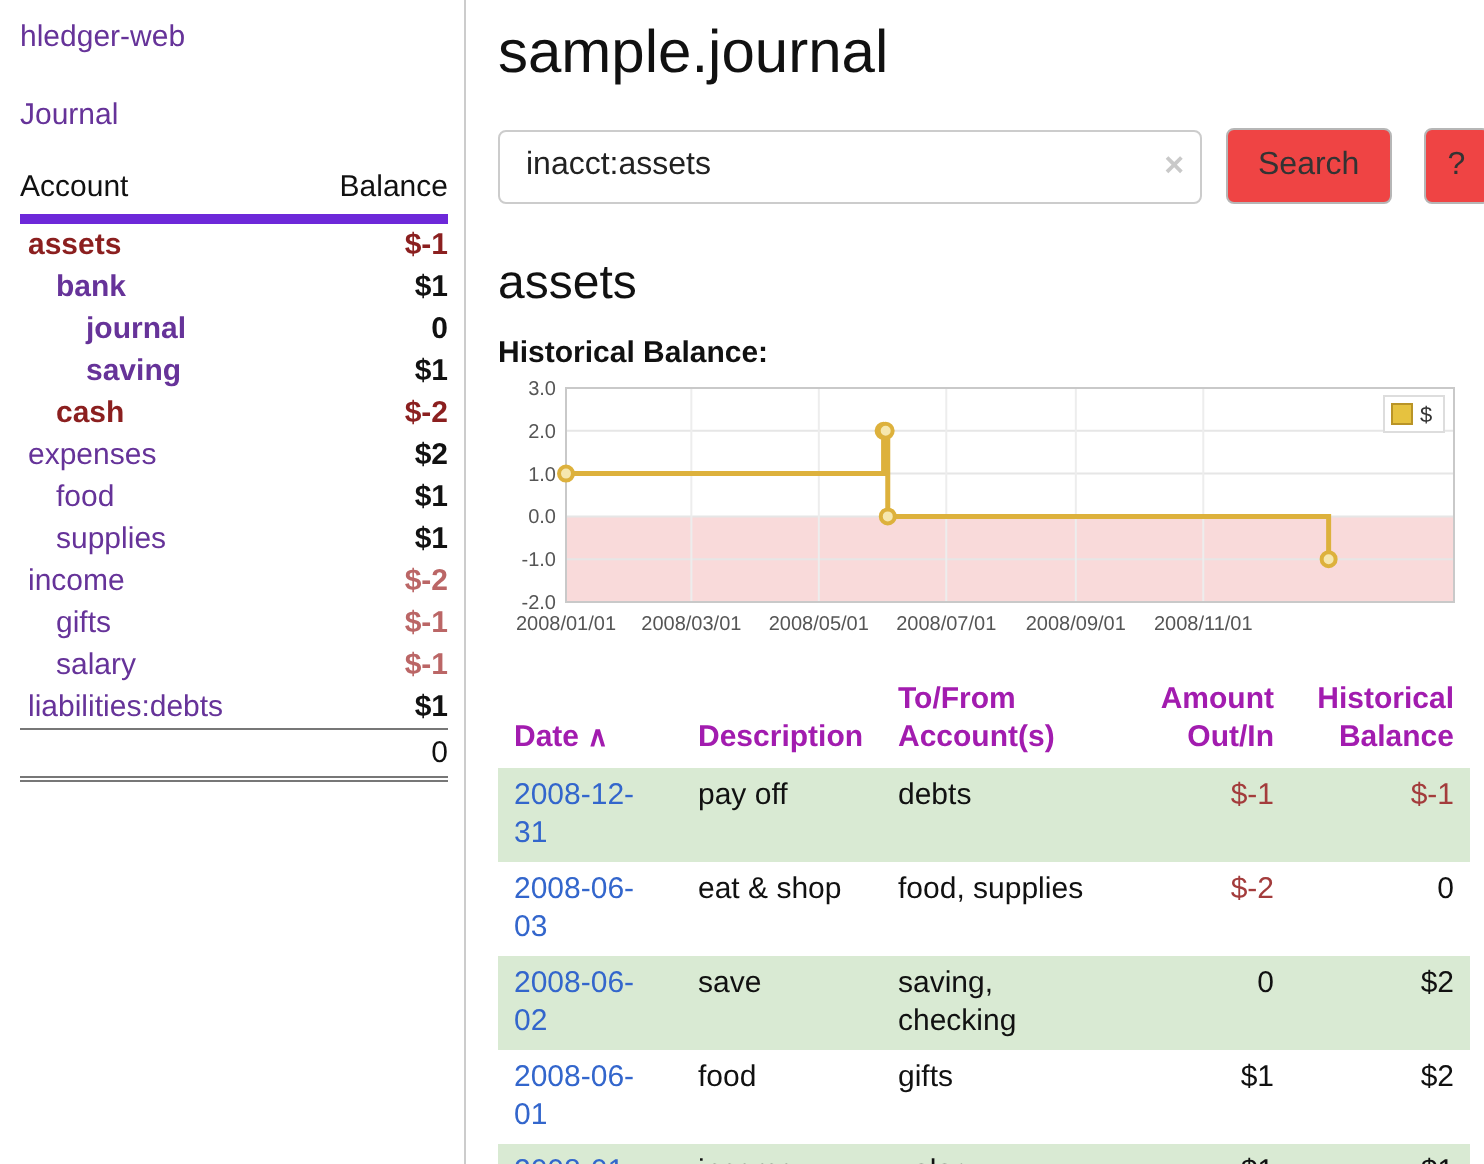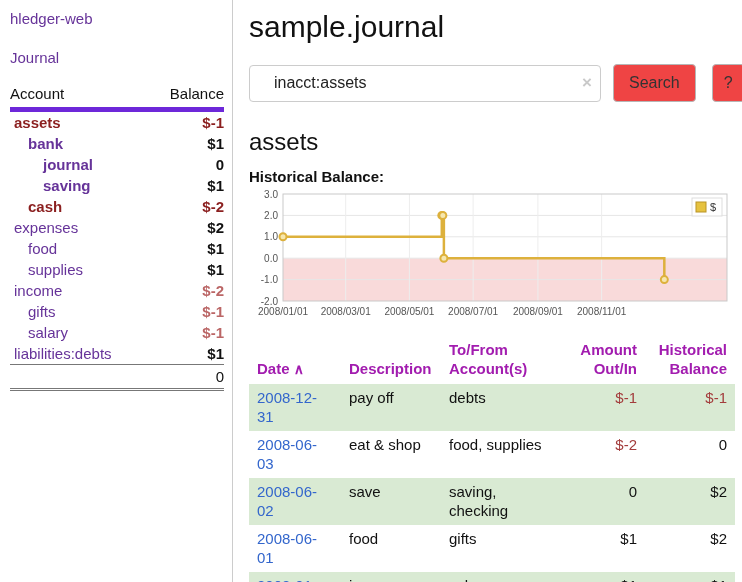--- a/index.html
+++ b/index.html
@@ -29,21 +29,21 @@
   .style-neg-soft{color:var(--neg-soft,#bb6666);}
   .style-pos{color:#111;}
 
   
   .main{flex:1;box-sizing:border-box;padding:4px 6px 0 16px;}
   h1.page-title{font-size:30px;font-weight:400;margin:6px 0 20px;color:#111;}
   .search-row{display:flex;align-items:center;gap:12px;margin:0 0 26px;}
   .search-box{position:relative;width:352px;}
   .search-input{
     width:100%;box-sizing:border-box;height:37px;border:1px solid #ccc;border-radius:4px;
-    padding:0 30px 0 24px;font-size:16px;font-family:inherit;color:#222;background:#fff;
+    padding:0 30px 0 13px;font-size:16px;font-family:inherit;color:#222;background:#fff;
   }
   .clear-x{position:absolute;right:9px;top:50%;transform:translateY(-50%);color:#c9c9c9;font-size:17px;font-weight:700;cursor:pointer;}
   .btn{
     height:38px;padding:0 15px;font-size:16px;font-family:inherit;color:#333;
     background:#ef4444;border:1px solid #b6b6b6;border-radius:4px;cursor:pointer;
   }
   .btn-help{padding:0 11px;margin-left:4px;}
   h2.account-heading{font-size:24px;font-weight:400;margin:0 0 12px;color:#111;}
   .chart-title{font-weight:700;font-size:15px;margin:0 0 2px;}
   svg.chart{display:block;}

